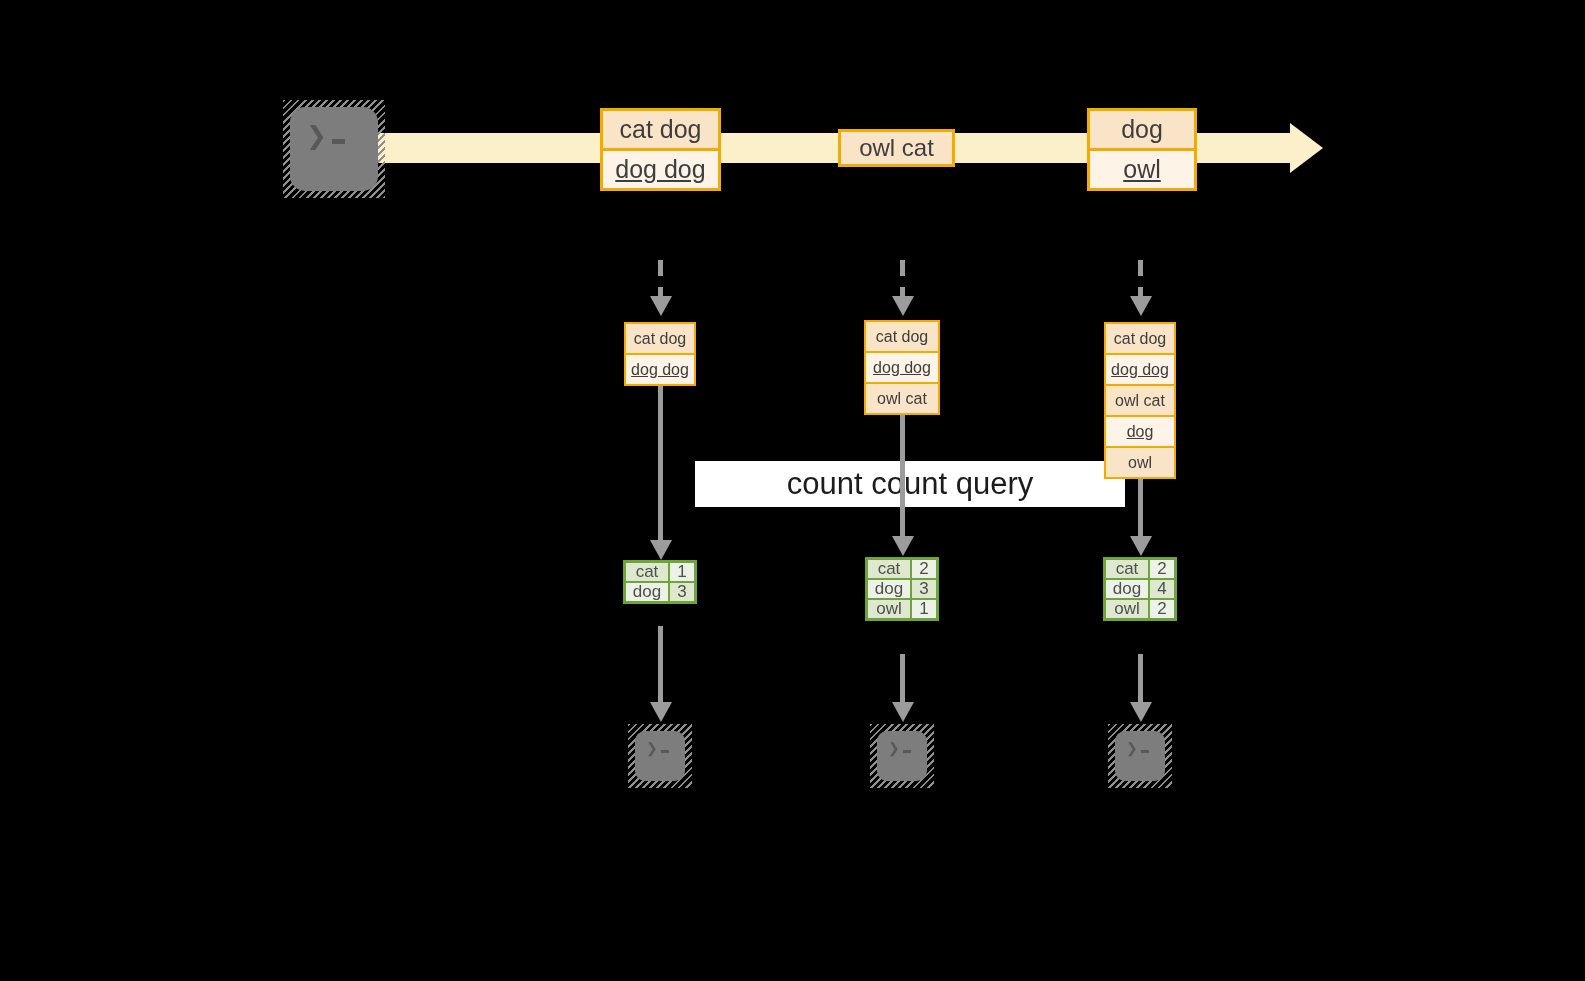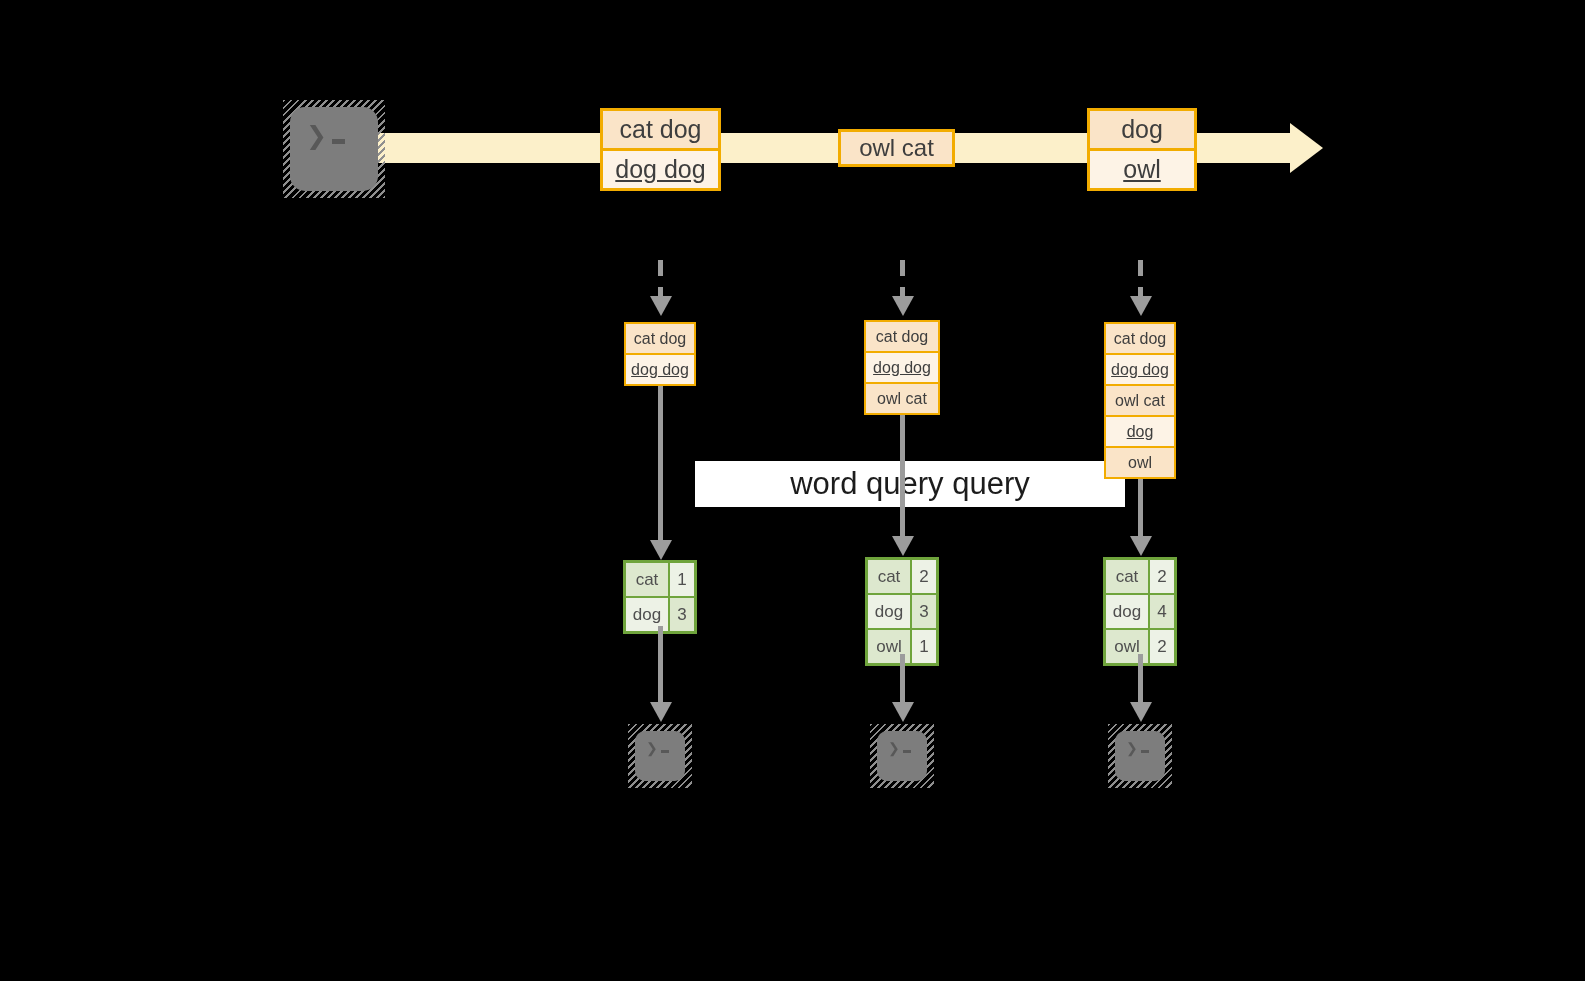--- a/index.html
+++ b/index.html
@@ -33,21 +33,21 @@
     border-left:11px solid transparent;border-right:11px solid transparent;
     border-top:20px solid var(--arrow,#9C9C9C);}
   
   .banner{position:absolute;background:var(--banner,#FFF);z-index:1;
     display:flex;align-items:center;justify-content:center;
     font-size:31px;color:var(--inkBanner,#1C1C1C);}
   
   .wtable{position:absolute;border:3px solid var(--green,#6FA43C);z-index:2;}
   .trow{display:flex;border-bottom:2px solid var(--green,#6FA43C);}
   .wtable .trow:last-child{border-bottom:none;}
-  .cell{display:flex;align-items:center;justify-content:center;height:33px;
+  .cell{display:flex;align-items:center;justify-content:center;height:18px;
     font-size:17px;color:var(--inkTable,#4F4F4F);}
   .cell.lbl{width:42px;border-right:2px solid var(--green,#6FA43C);}
   .cell.val{width:24px;}
   .cellA{background:var(--cellDark,#DDE8CE);}
   .cellB{background:var(--cellLight,#EDF2E6);}
   
   .term{position:absolute;z-index:2;
     background:repeating-linear-gradient(135deg,#8F8F8F 0 2px,transparent 2px 5px);}
   .term-inner{position:absolute;inset:7px;background:var(--termGray,#7D7D7D);}
   .term-src .term-inner{border-radius:15px;}
@@ -103,21 +103,21 @@
   </div>
   <div class="stack" style="left:1104px;top:322px;width:68px;">
     <div class="srow fillA">cat dog</div>
     <div class="srow fillB">dog dog</div>
     <div class="srow fillA">owl cat</div>
     <div class="srow fillB">dog</div>
     <div class="srow fillA">owl</div>
   </div>
 
   <div class="banner" style="left:695px;top:461px;width:430px;height:46px;">
-    <span>word query query</span>
+    <span>count count query</span>
   </div>
 
   <div class="vline" style="left:658px;top:386px;height:154px;"></div>
   <div class="tri-down" style="left:650px;top:540px;"></div>
   <div class="vline" style="left:900px;top:415px;height:121px;"></div>
   <div class="tri-down" style="left:892px;top:536px;"></div>
   <div class="vline" style="left:1138px;top:479px;height:57px;"></div>
   <div class="tri-down" style="left:1130px;top:536px;"></div>
 
   <div class="wtable" style="left:623px;top:560px;">

